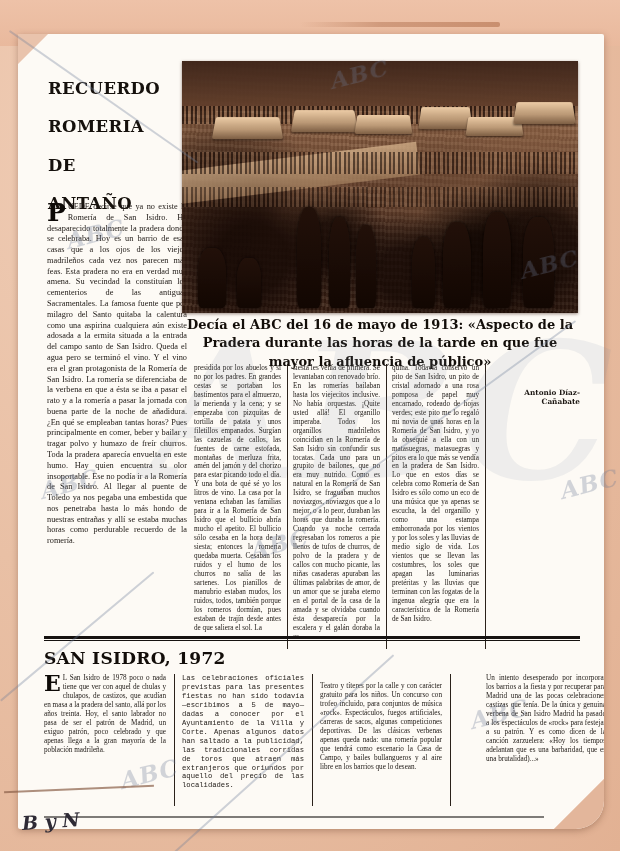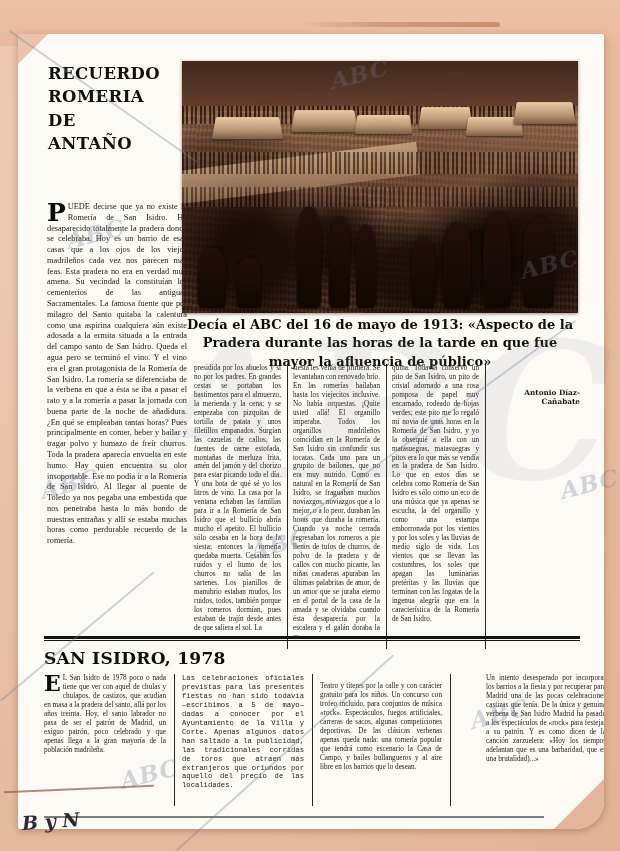--- a/index.html
+++ b/index.html
@@ -54,21 +54,21 @@
   }
   .sheet-inner{position:absolute;inset:0;overflow:hidden;border-radius:2px 2px 28px 2px;}
 
   
   .headline{
     position:absolute;left:30px;top:28px;width:138px;
     font-family:"DejaVu Serif", serif;
     font-weight:bold;font-size:16.5px;line-height:1.42;
     letter-spacing:.4px;color:#15100c;
   }
-  .headline div{white-space:nowrap;}
+  .headline div{white-space:nowrap;margin-top:15px;}
 
   .lead-col{
     position:absolute;left:29px;top:168px;width:140px;height:430px;
     font-size:8.3px;line-height:1.30;text-align:justify;
     color:#1d1814;
     -webkit-hyphens:auto;hyphens:auto;
   }
   .lead-col p{margin:0 0 2px 0;text-indent:7px;}
   .lead-col p.first{text-indent:0;}
   .dropcap{
@@ -288,21 +288,21 @@
       </div>
       <div class="col c4">
 
         <div class="byline">Antonio Díaz-Cañabate</div>
       </div>
     </div>
 
     <div class="rule-thick" style="left:26px;top:602px;width:536px"></div>
     <div class="rule-thick" style="left:26px;top:606px;width:536px;height:1px"></div>
 
-    <div class="sub-headline">SAN ISIDRO, 1978</div>
+    <div class="sub-headline">SAN ISIDRO, 1972</div>
 
     <div class="cols2">
       <div class="vrule2" style="left:130px"></div>
       <div class="vrule2" style="left:268px"></div>
       <div class="vrule2" style="left:406px"></div>
 
       <div class="col2 d1">
         <p class="first">
           <span class="dropcap2">E</span><span>L San Isidro de 1978 poco o nada tiene que ver con aquel de chulas y chulapos, de castizos, que acudían en masa a la pradera del santo, allá por los años treinta. Hoy, el santo labrador no pasa de ser el patrón de Madrid, un exiguo patrón, poco celebrado y que apenas llega a la gran mayoría de la población madrileña.</span>
         </p>

